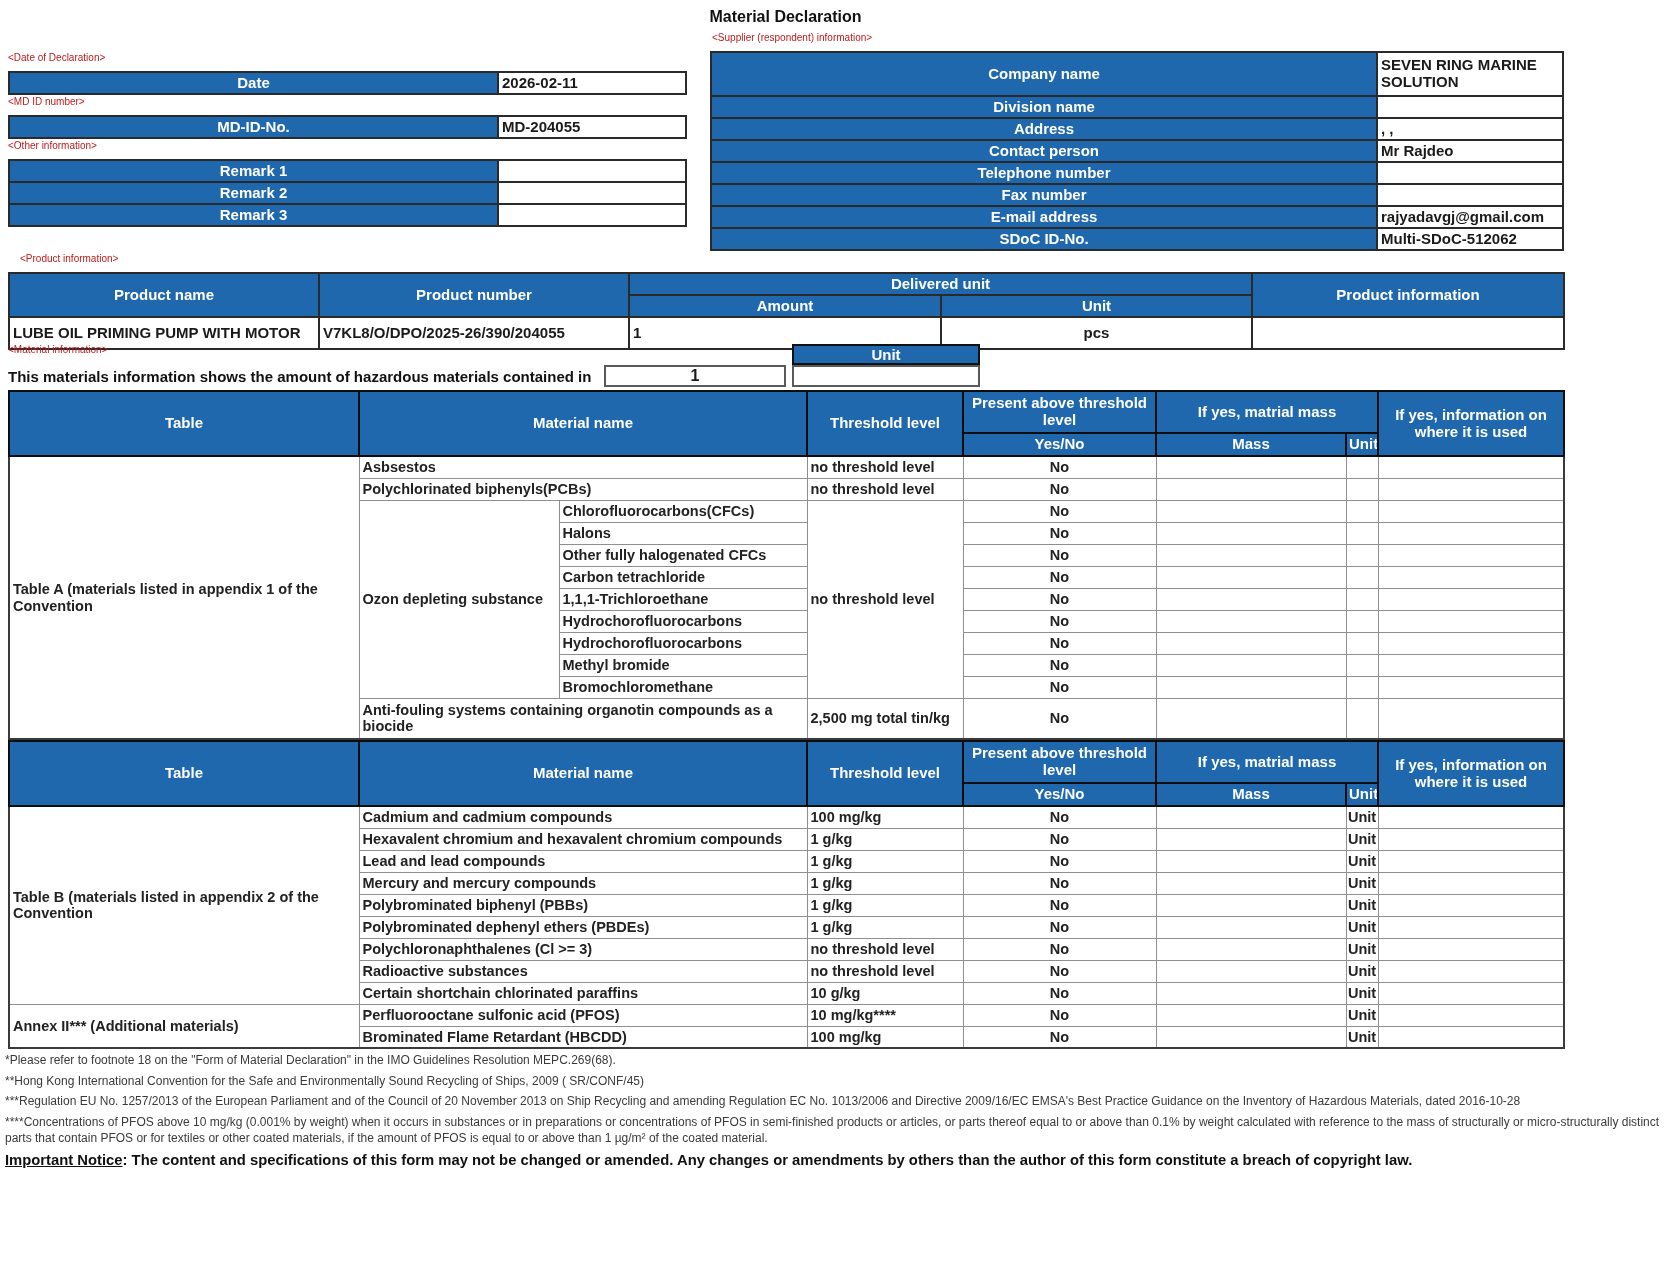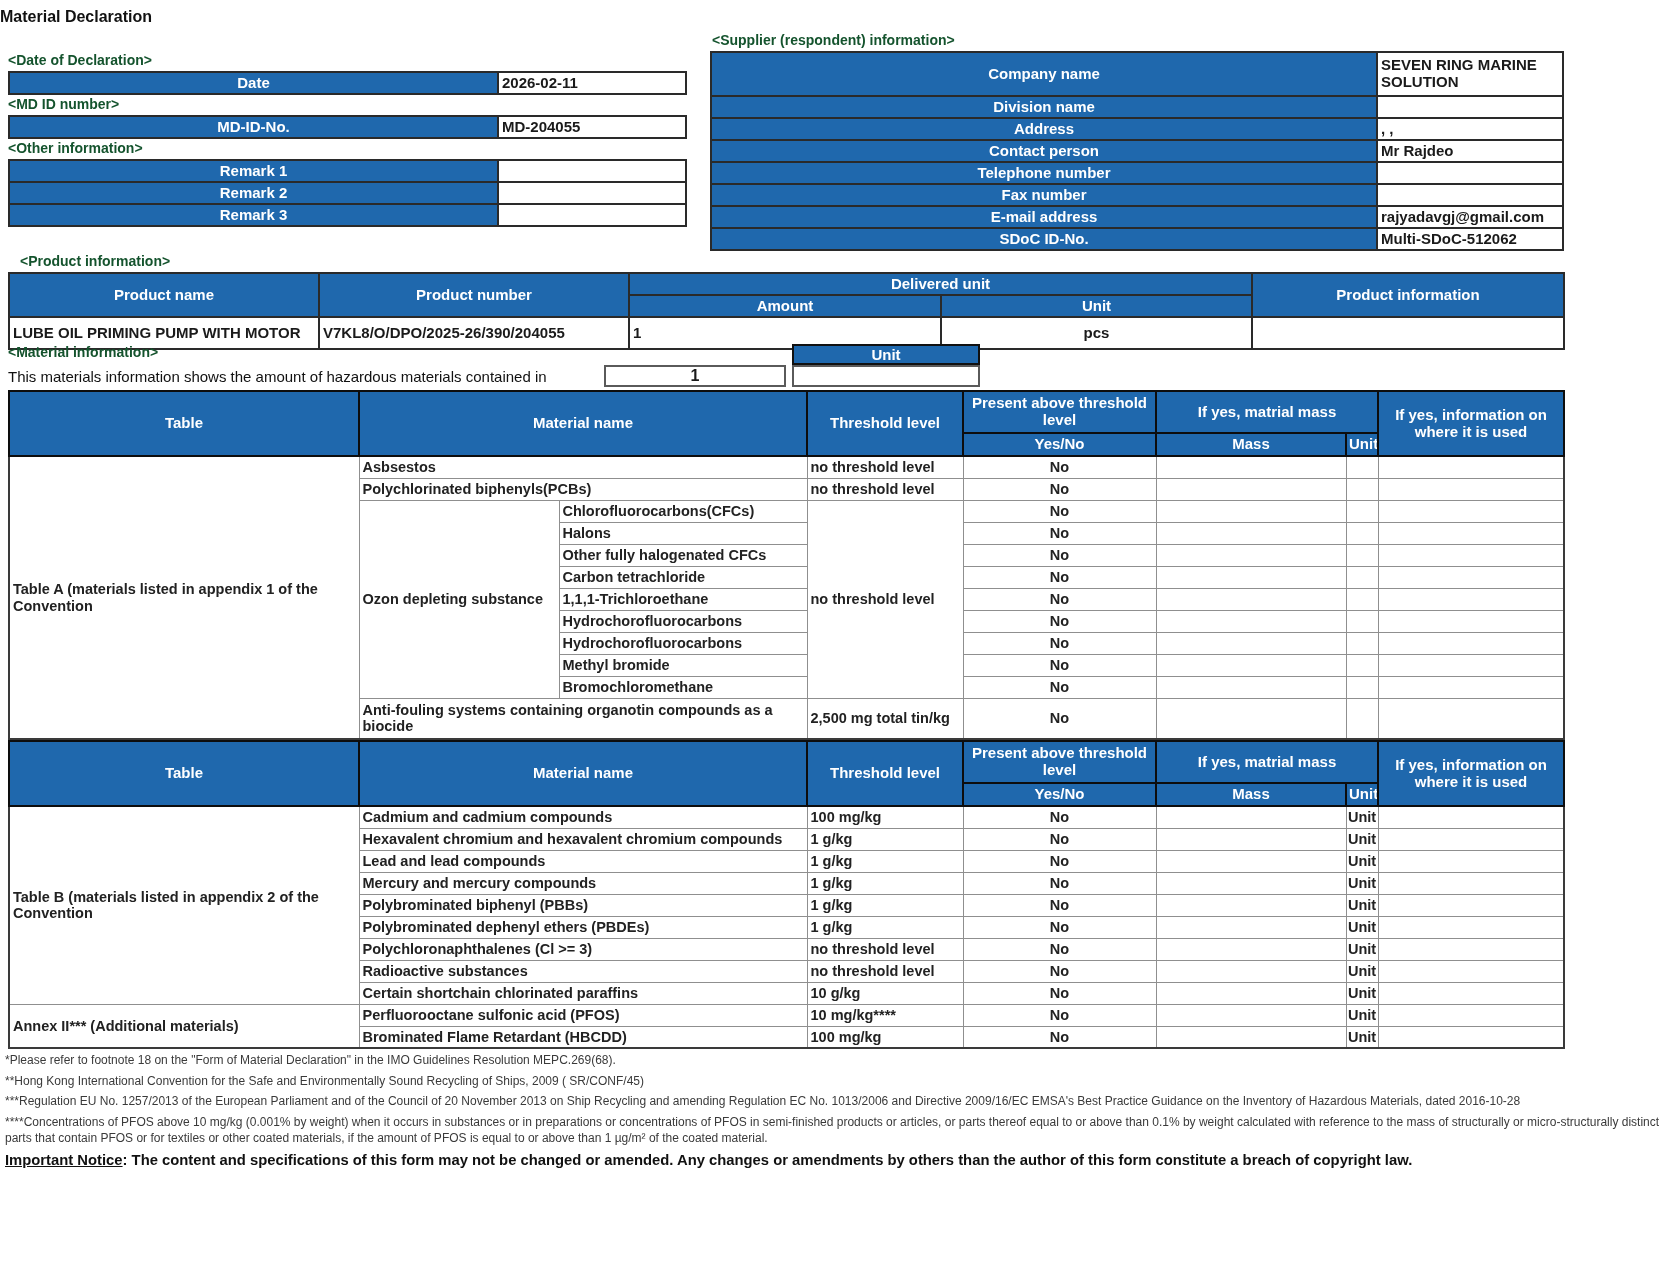--- a/index.html
+++ b/index.html
@@ -2,22 +2,22 @@
 <html><head>
 <meta charset="utf-8">
 <style>
   * { box-sizing: border-box; margin: 0; padding: 0; }
   html,body { background:#fff; }
   body {
     width:1676px; height:1282px; position:relative; overflow:hidden;
     font-family:"Liberation Sans", sans-serif; color:#1c1c1c;
   }
   .abs { position:absolute; }
-  .title { font-size:16px; font-weight:bold; color:#111; text-align:left; width:1571px; left:0; top:8px; }
-  .seclabel { font-size:14px; font-weight:bold; color:#14532d; white-space:nowrap; }
+  .title { font-size:16px; font-weight:bold; color:#111; text-align:center; width:1571px; left:0; top:8px; }
+  .seclabel { font-size:10px; font-weight:normal; color:#b91c1c; white-space:nowrap; }
 
   table { border-collapse:collapse; table-layout:fixed; }
   td, th { vertical-align:middle; line-height:1.12; overflow:hidden; }
 
   
   .formtbl td, .formtbl th { border:2px solid #2a2a2a; font-size:15px; height:22px; }
   .bluecell { background:#1f68ad; color:#fff; font-weight:bold; text-align:center; }
   .valcell  { background:#fff; font-weight:bold; color:#1a1a1a; text-align:left; padding:0 3px; border:2px solid #5a5a5a; }
   .valcell.center { text-align:center; }
 
@@ -162,21 +162,21 @@
     <td class="valcell">V7KL8/O/DPO/2025-26/390/204055</td>
     <td class="valcell">1</td>
     <td class="valcell center">pcs</td>
     <td class="valcell"></td>
   </tr>
 </tbody>
   </table>
 
 <div class="abs seclabel" style="left:8px; top:344px;">&lt;Material information&gt;</div>
 <div class="abs bluecell" style="left:792px; top:344px; width:188px; height:21px; border:2px solid #111; font-size:15px; line-height:17px;">Unit</div>
-<div class="abs" style="left:8px; top:368px; font-size:15px; font-weight:normal; color:#111; white-space:nowrap;">This materials information shows the amount of hazardous materials contained in</div>
+<div class="abs" style="left:8px; top:368px; font-size:15px; font-weight:bold; color:#111; white-space:nowrap;">This materials information shows the amount of hazardous materials contained in</div>
 <div class="abs valcell center" style="left:604px; top:365px; width:182px; height:22px; line-height:18px;">1</div>
 <div class="abs valcell" style="left:792px; top:365px; width:188px; height:22px;"></div>
 
 <table class="abs haz" style="left:8px; top:390px;">
   <colgroup>
     <col style="width:350px">
       <col style="width:200px">
       <col style="width:248px">
       <col style="width:156px">
     <col style="width:193px">

